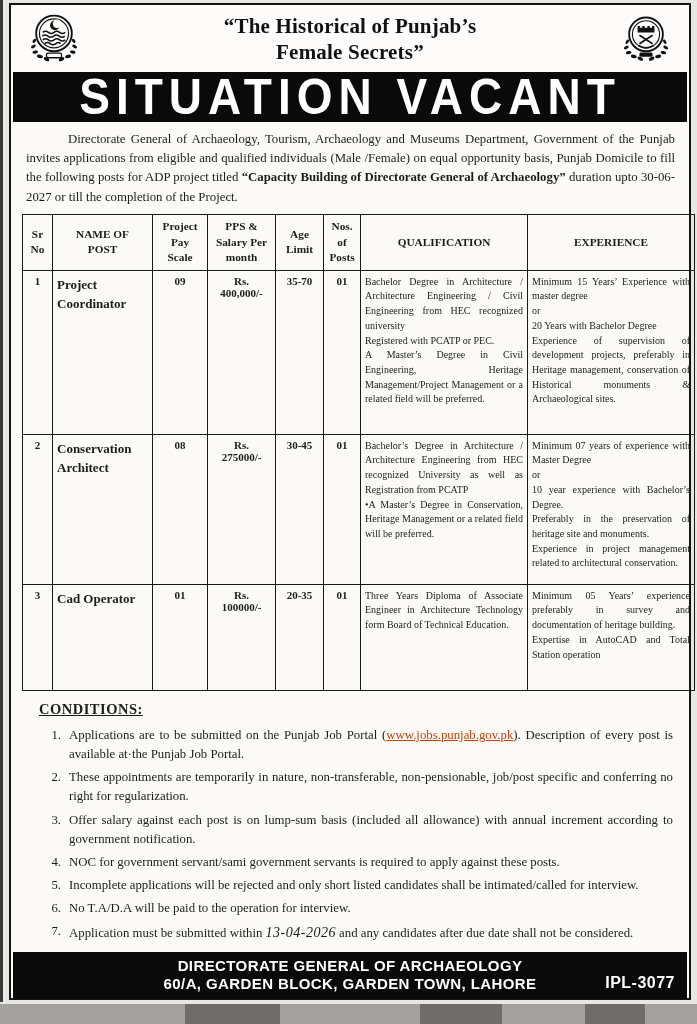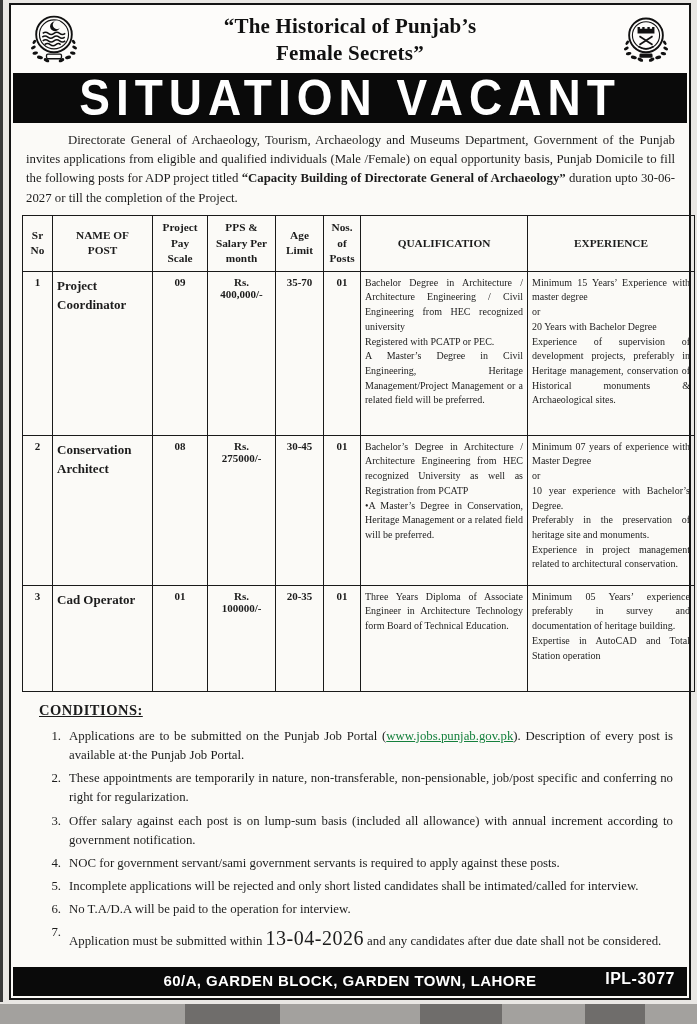--- a/index.html
+++ b/index.html
@@ -71,22 +71,22 @@
   tr.r1 { height:164px; } tr.r2 { height:150px; } tr.r3 { height:106px; }
   
   .conditions { padding:8px 16px 4px 18px; }
   .cond-heading {
     font-weight:bold; font-size:14.5px; text-decoration:underline;
     letter-spacing:0.5px; margin:2px 0 8px 10px;
   }
   .cond-item { display:flex; margin-bottom:4px; font-size:12.8px; line-height:1.5; }
   .cond-num { flex:0 0 26px; text-align:right; padding-right:8px; margin-left:14px; }
   .cond-text { flex:1; text-align:justify; }
-  .cond-link { text-decoration:underline; color:#15803d; cursor:pointer; }
-  .handwritten { font-size:20px; letter-spacing:0.5px; }
+  .cond-link { text-decoration:underline; color:#c2410c; cursor:pointer; }
+  .handwritten { font-style:italic; font-size:14px; letter-spacing:0.5px; }
   .spacer { flex:1; }
   
   .footer-band {
     background:#0a0a0a; color:#fff; margin:0 2px 2px 2px;
     text-align:center; position:relative;
     font-family:"Liberation Sans", sans-serif; font-weight:bold;
     font-size:15px; line-height:1.22; padding:5px 0 6px 0;
     letter-spacing:0.4px;
   }
   .footer-code {
@@ -302,20 +302,21 @@
 
     <div class="cond-item">
       <span class="cond-num">7.</span>
       <span class="cond-text"><span>Application must be submitted within </span><span class="handwritten">13-04-2026</span><span> and any candidates after due date shall not be considered.</span></span>
     </div>
   </div>
 
   <div class="spacer"></div>
 
   <div class="footer-band">
+    <div>DIRECTORATE GENERAL OF ARCHAEOLOGY</div>
     <div>60/A, GARDEN BLOCK, GARDEN TOWN, LAHORE</div>
     <div class="footer-code">IPL-3077</div>
   </div>
 </div>
 
 <div class="bottom-strip">
   <div class="seg seg1"></div>
   <div class="seg seg2"></div>
   <div class="seg seg3"></div>
 </div>

